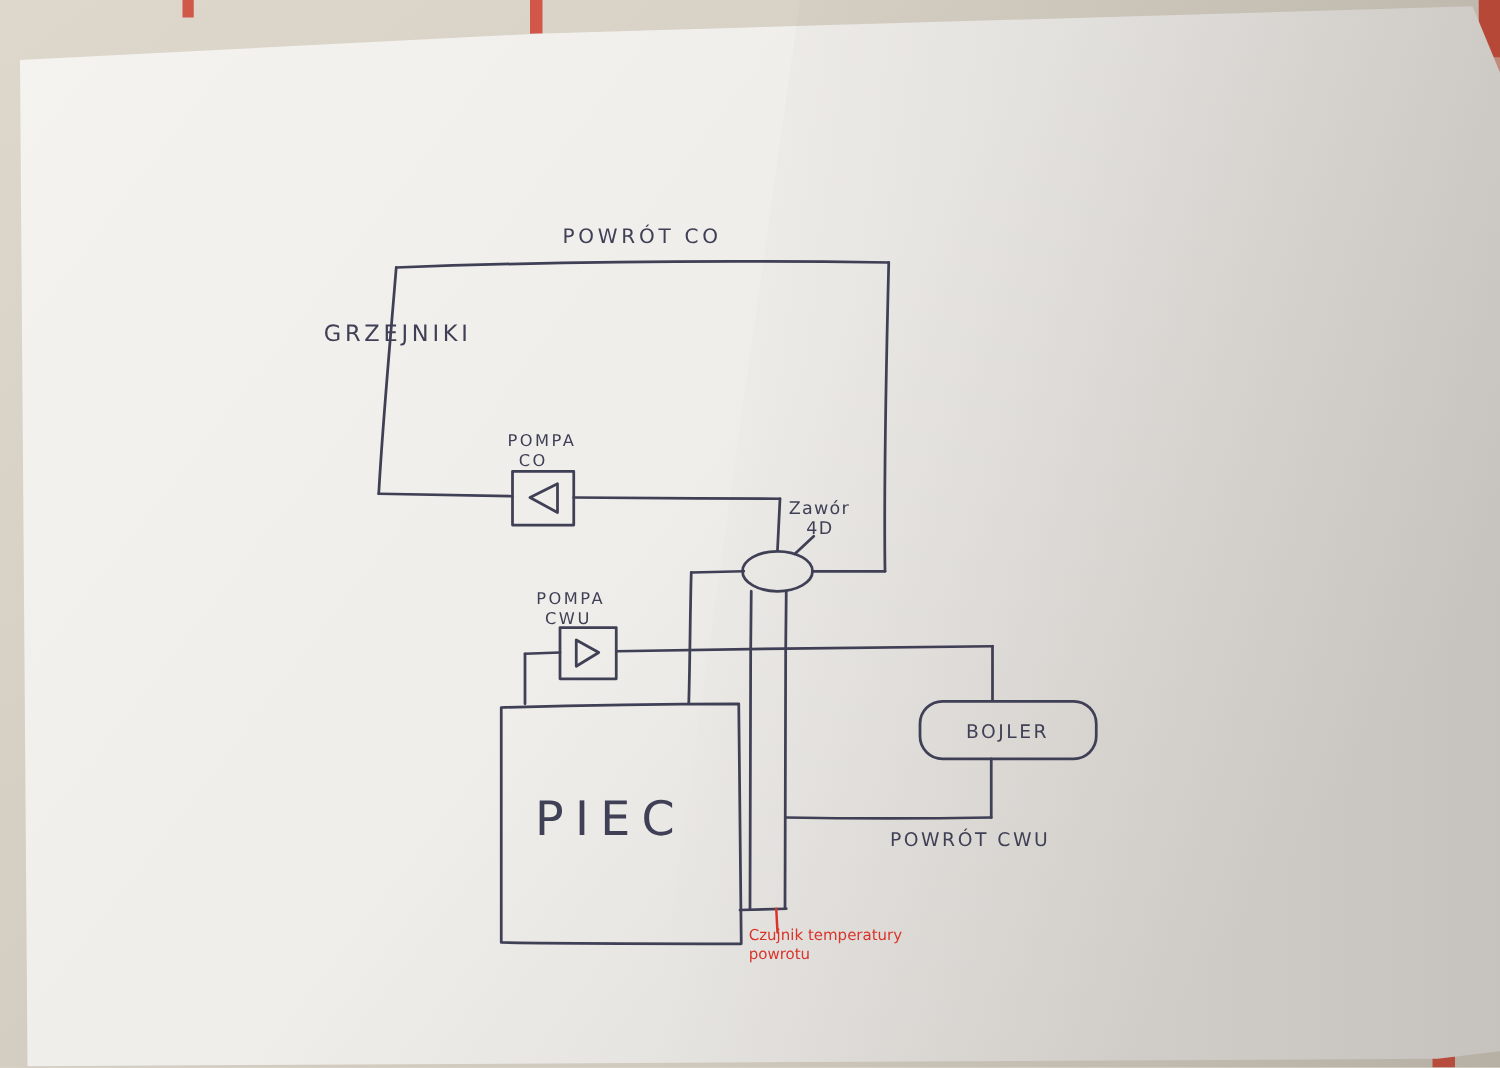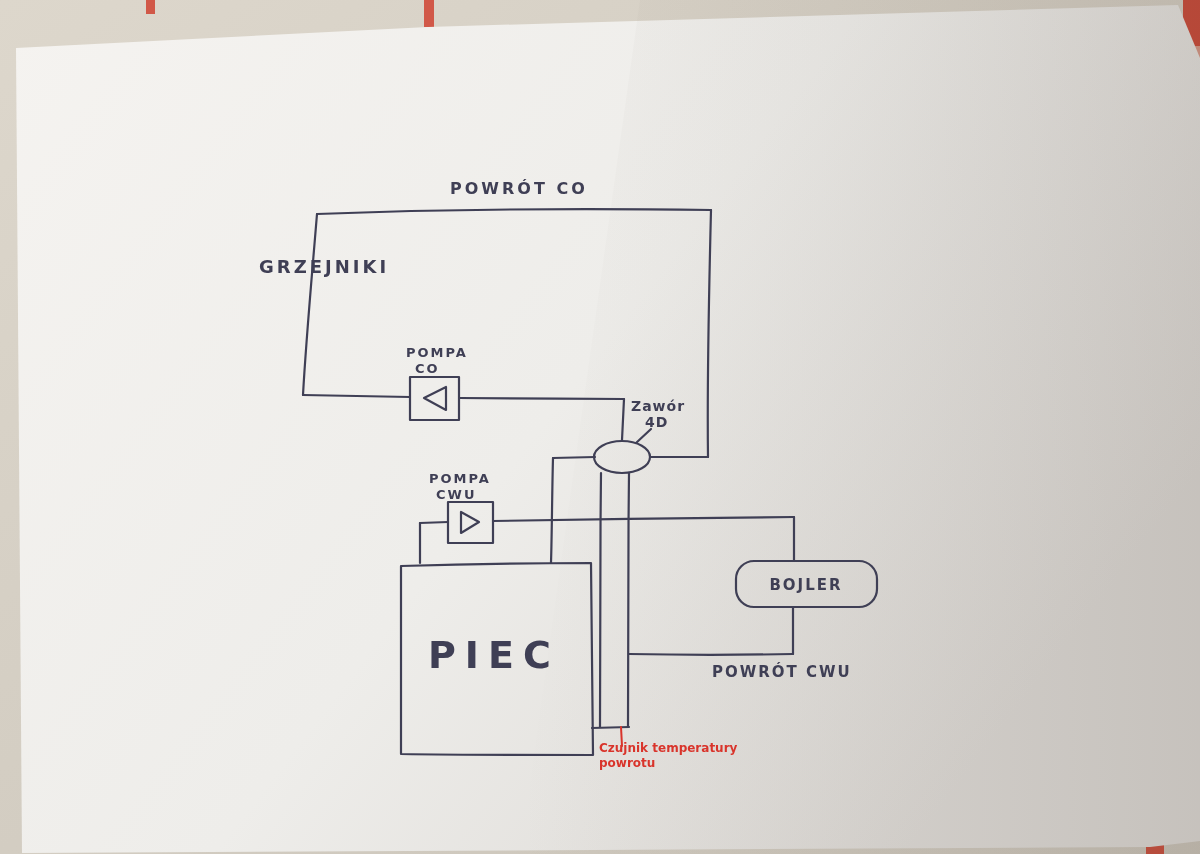--- a/index.html
+++ b/index.html
@@ -8,21 +8,20 @@
     width: 1200px;
     height: 854px;
     overflow: hidden;
     background: #d7d1c6;
     font-family: "DejaVu Sans", sans-serif;
   }
   .scene-wrap {
     position: relative;
     width: 1200px;
     height: 854px;
-    font-weight: bold;
   }
   svg { display: block; }
   .ink {
     stroke: #3f3f55;
     stroke-width: 2.2;
     fill: none;
     stroke-linecap: round;
     stroke-linejoin: round;
   }
   .ink-text {

